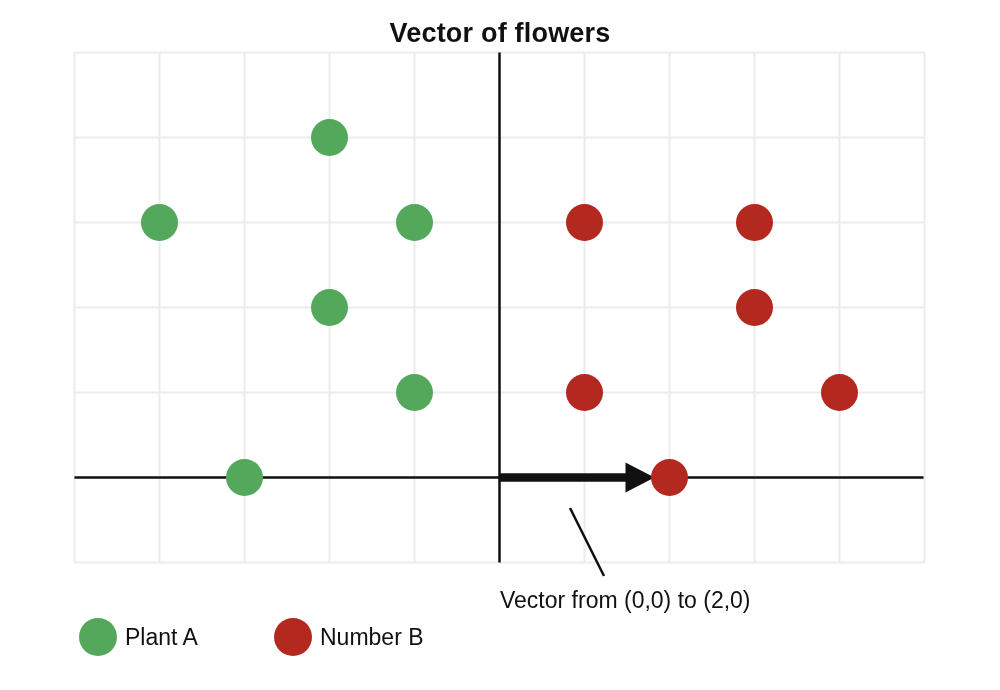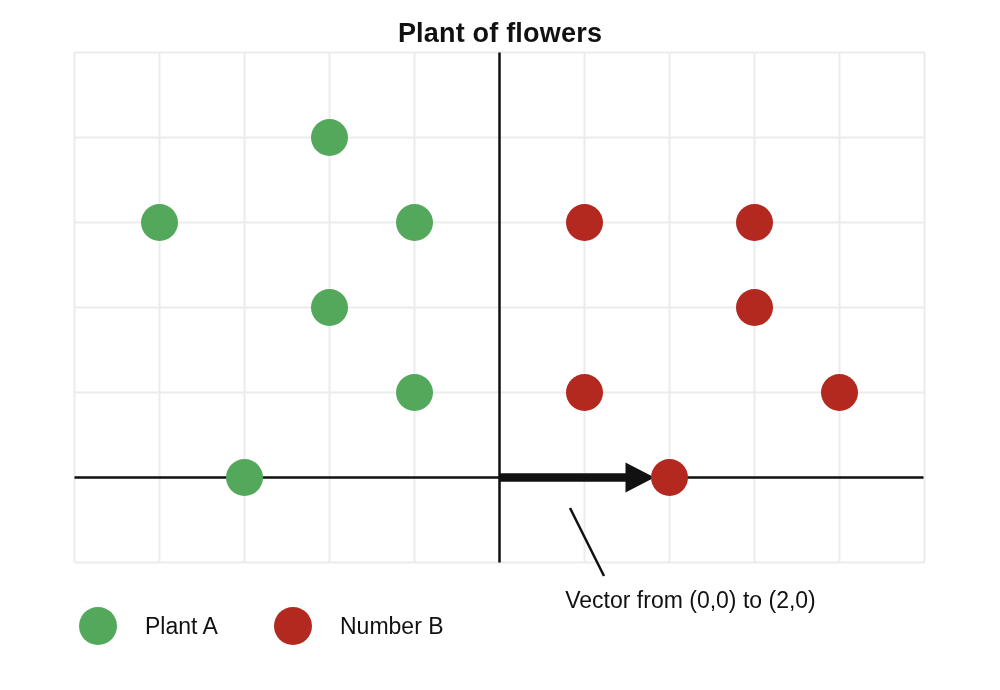--- a/index.html
+++ b/index.html
@@ -8,33 +8,33 @@
     font-family: "Liberation Sans", sans-serif; color: #111111; overflow: hidden;
   }
   .plot { position: absolute; top: 0; left: 0; }
   .title {
     position: absolute; top: 18px; left: 75px; width: 850px;
     text-align: center; font-size: 27px; font-weight: 700; letter-spacing: 0.2px;
   }
   .xlabel { position: absolute; top: 496px; right: 60px; font-size: 23px; font-weight: 700; }
   .annotation {
     position: absolute; top: 587px; left: 500px; width: 381px;
-    text-align: center; font-size: 23px; font-weight: 400;
+    text-align: left; font-size: 23px; font-weight: 400;
   }
   .legend { position: absolute; top: 602px; left: 79px; height: 38px; width: 400px; }
-  .legend-item { position: absolute; top: 5px; display: flex; align-items: center; gap: 28px; }
+  .legend-item { position: absolute; top: 16px; display: flex; align-items: center; gap: 8px; }
   .legend-item.b { left: 195px; }
   .swatch { width: 38px; height: 38px; border-radius: 50%; display: inline-block; flex: 0 0 auto; }
   .legend-label { font-size: 23px; line-height: 38px; white-space: nowrap; }
 </style>
 </head>
 <body>
 
 <div class="page">
-  <div class="title">Plant of flowers</div>
+  <div class="title">Vector of flowers</div>
 
   <svg class="plot" width="1000" height="690" viewBox="0 0 1000 690">
       <line x1="74.5" y1="52.5" x2="74.5" y2="562.5" stroke="#ececec" stroke-width="2"></line>
       <line x1="159.5" y1="52.5" x2="159.5" y2="562.5" stroke="#ececec" stroke-width="2"></line>
       <line x1="244.5" y1="52.5" x2="244.5" y2="562.5" stroke="#ececec" stroke-width="2"></line>
       <line x1="329.5" y1="52.5" x2="329.5" y2="562.5" stroke="#ececec" stroke-width="2"></line>
       <line x1="414.5" y1="52.5" x2="414.5" y2="562.5" stroke="#ececec" stroke-width="2"></line>
       <line x1="499.5" y1="52.5" x2="499.5" y2="562.5" stroke="#ececec" stroke-width="2"></line>
       <line x1="584.5" y1="52.5" x2="584.5" y2="562.5" stroke="#ececec" stroke-width="2"></line>
       <line x1="669.5" y1="52.5" x2="669.5" y2="562.5" stroke="#ececec" stroke-width="2"></line>

